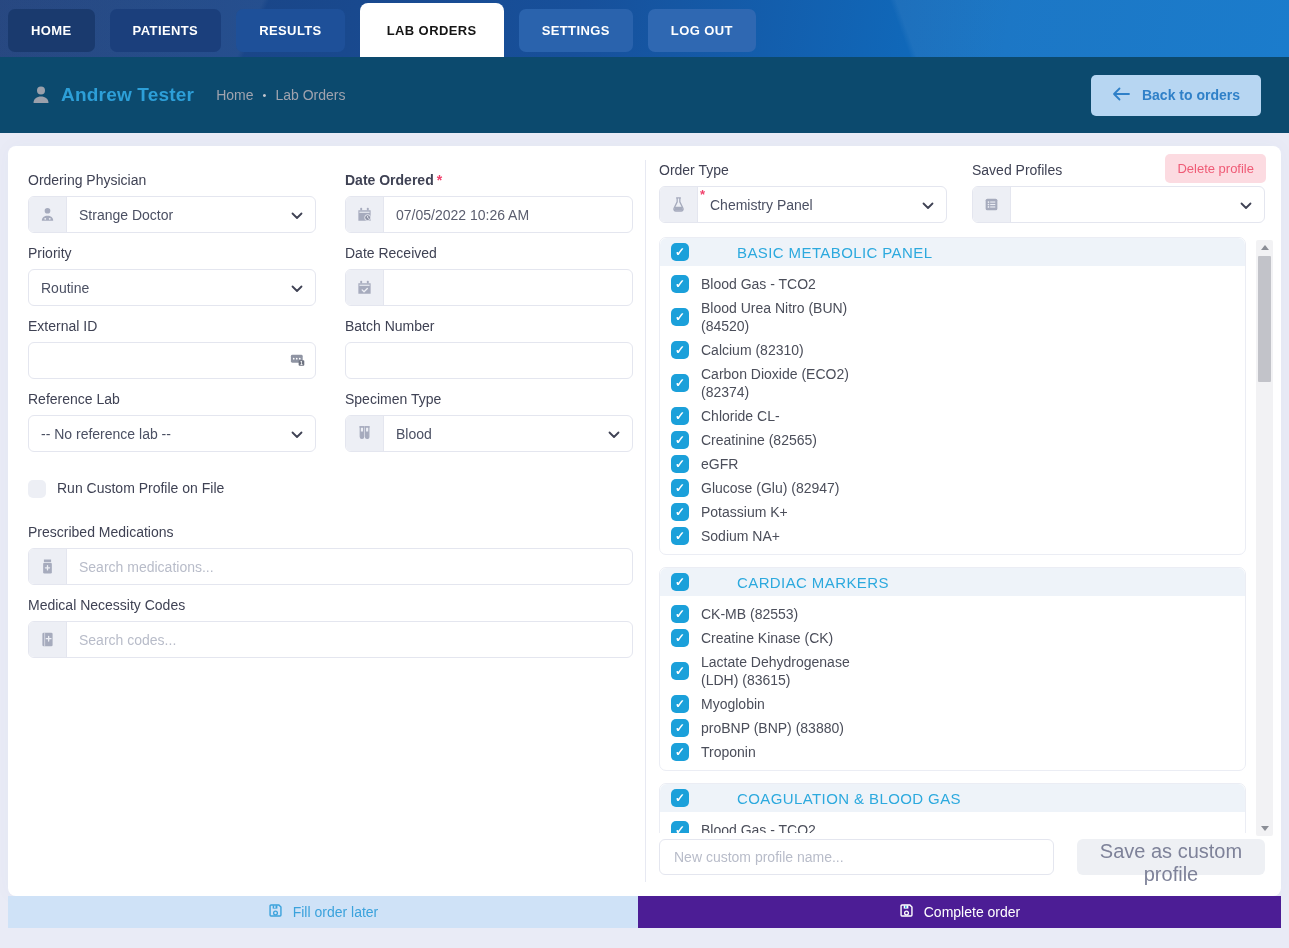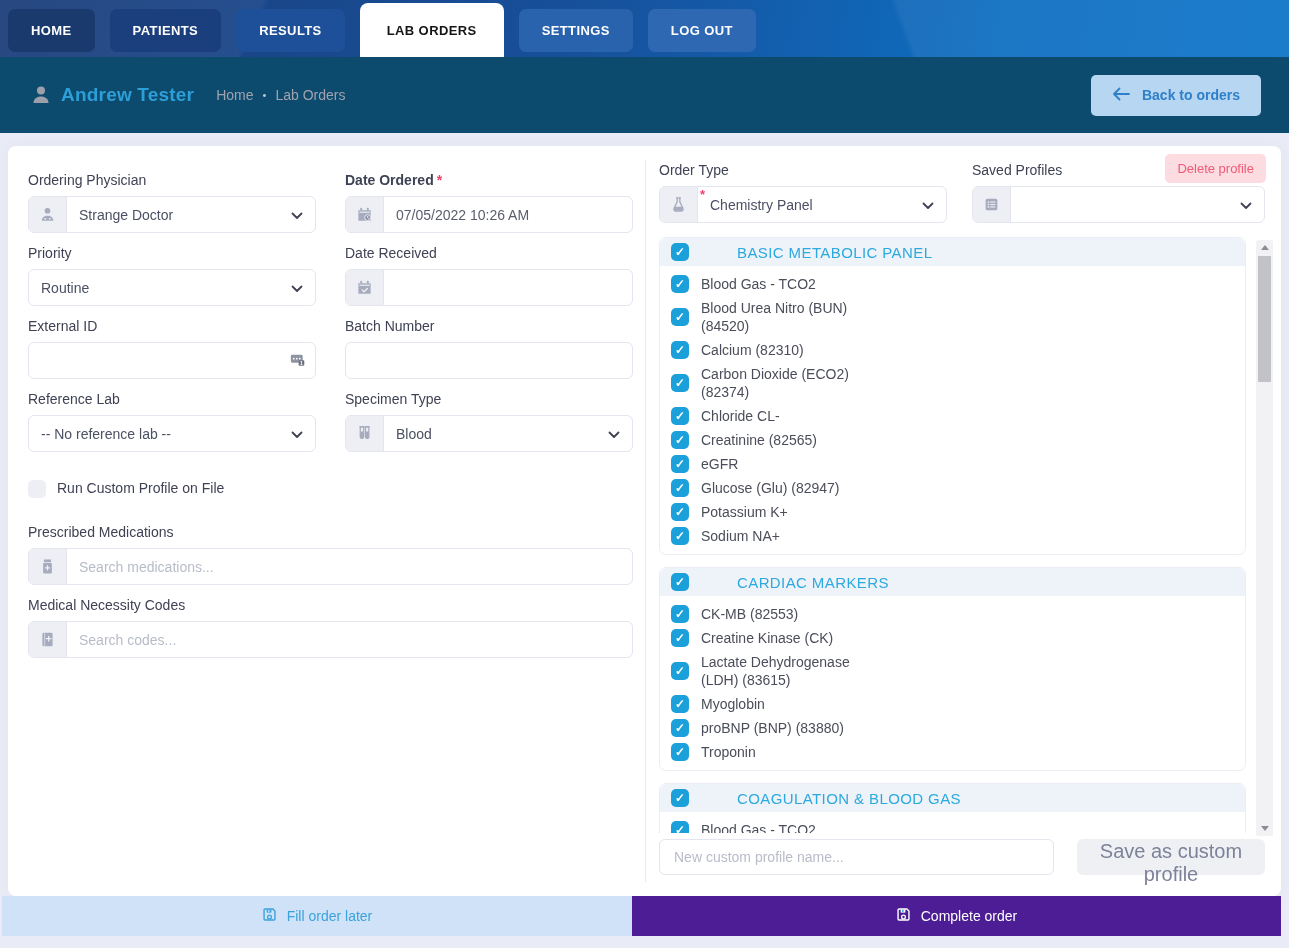--- a/index.html
+++ b/index.html
@@ -132,21 +132,21 @@
 
   .profile-row { display:flex; gap:23px; margin-top:6px; }
   .profile-input { width:395px; height:36px; border:1px solid #e4e6ef; border-radius:6px; padding:0 14px; font-size:14px; color:#5a5d6e; font-family:inherit; outline:none; }
   .profile-input::placeholder { color:#b8bcc9; }
   .save-profile-btn {
     width:188px; height:36px; background:#eef0f4; color:#7e8299; border:none; border-radius:6px;
     font-size:20px; font-family:inherit; cursor:pointer;
   }
 
   
-  .footer { position:absolute; left:2px; right:8px; top:896px; height:40px; display:flex; }
+  .footer { position:absolute; left:8px; right:8px; top:896px; height:32px; display:flex; }
   .footer-btn { display:flex; align-items:center; justify-content:center; gap:10px; font-size:14px; font-family:inherit; border:none; cursor:pointer; }
   .btn-fill { width:630px; background:#cfe2f7; color:#3ba2dc; }
   .btn-complete { flex:1; background:#4c1d95; color:#ffffff; }
 </style>
 </head>
 <body>
 
 <nav class="navbar">
     <div class="tab t1">HOME</div>
     <div class="tab t2">PATIENTS</div>

